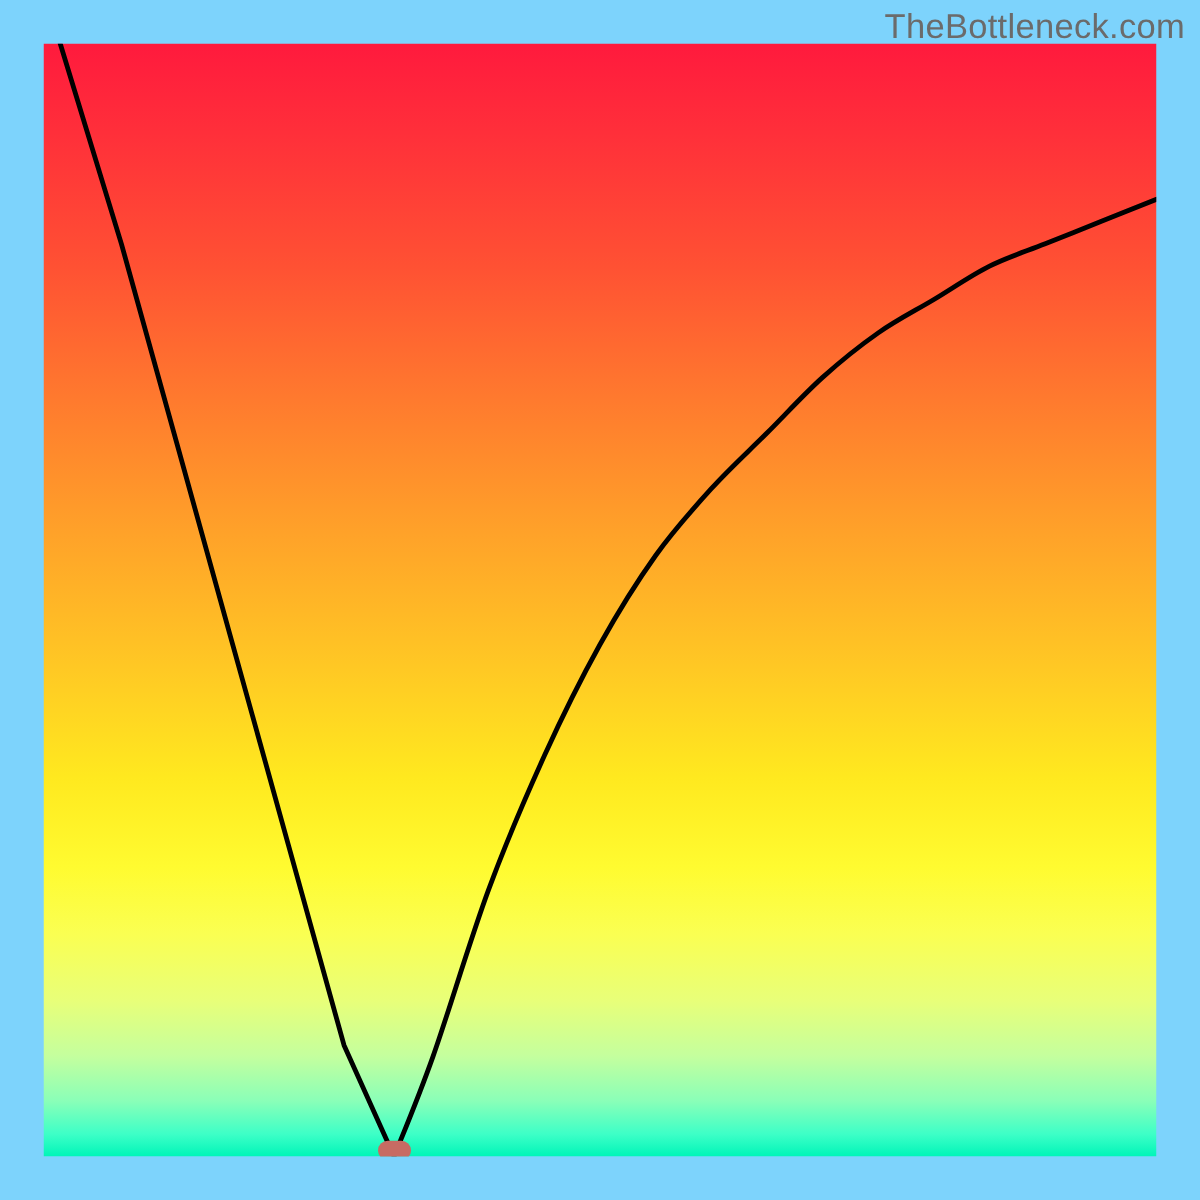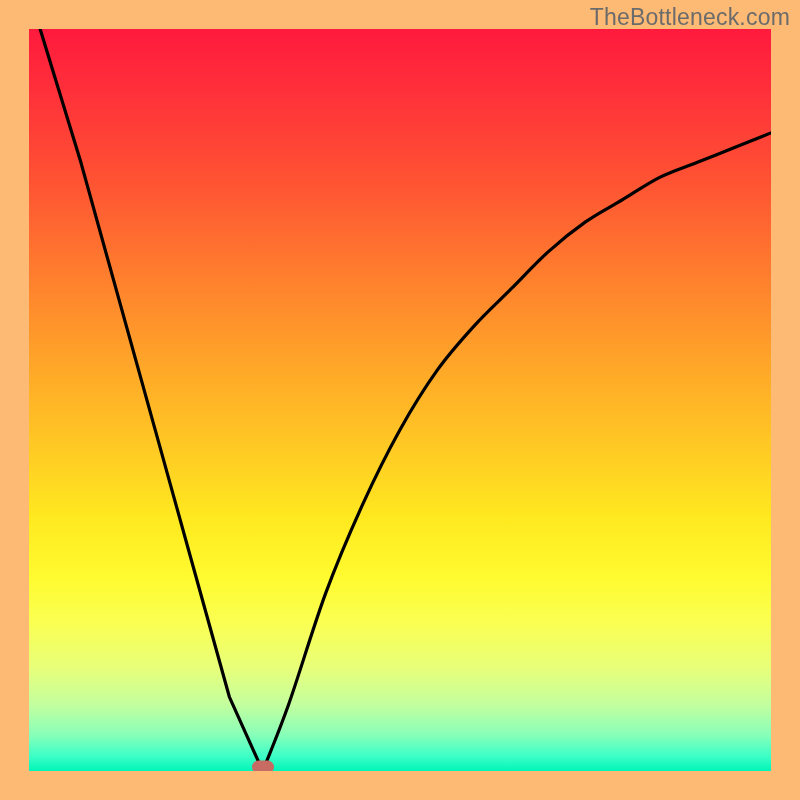--- a/index.html
+++ b/index.html
@@ -10,21 +10,21 @@
     background: #000;
     overflow: hidden;
     font-family: Arial, Helvetica, sans-serif;
   }
   .frame {
     position: absolute;
     left: 0;
     top: 0;
     width: 800px;
     height: 800px;
-    background: #fdba74;
+    background: #7dd3fc;
   }
   .plot-area {
     position: absolute;
     left: 29px;
     top: 29px;
     width: 742px;
     height: 742px;
     overflow: hidden;
   }
   .gradient {

